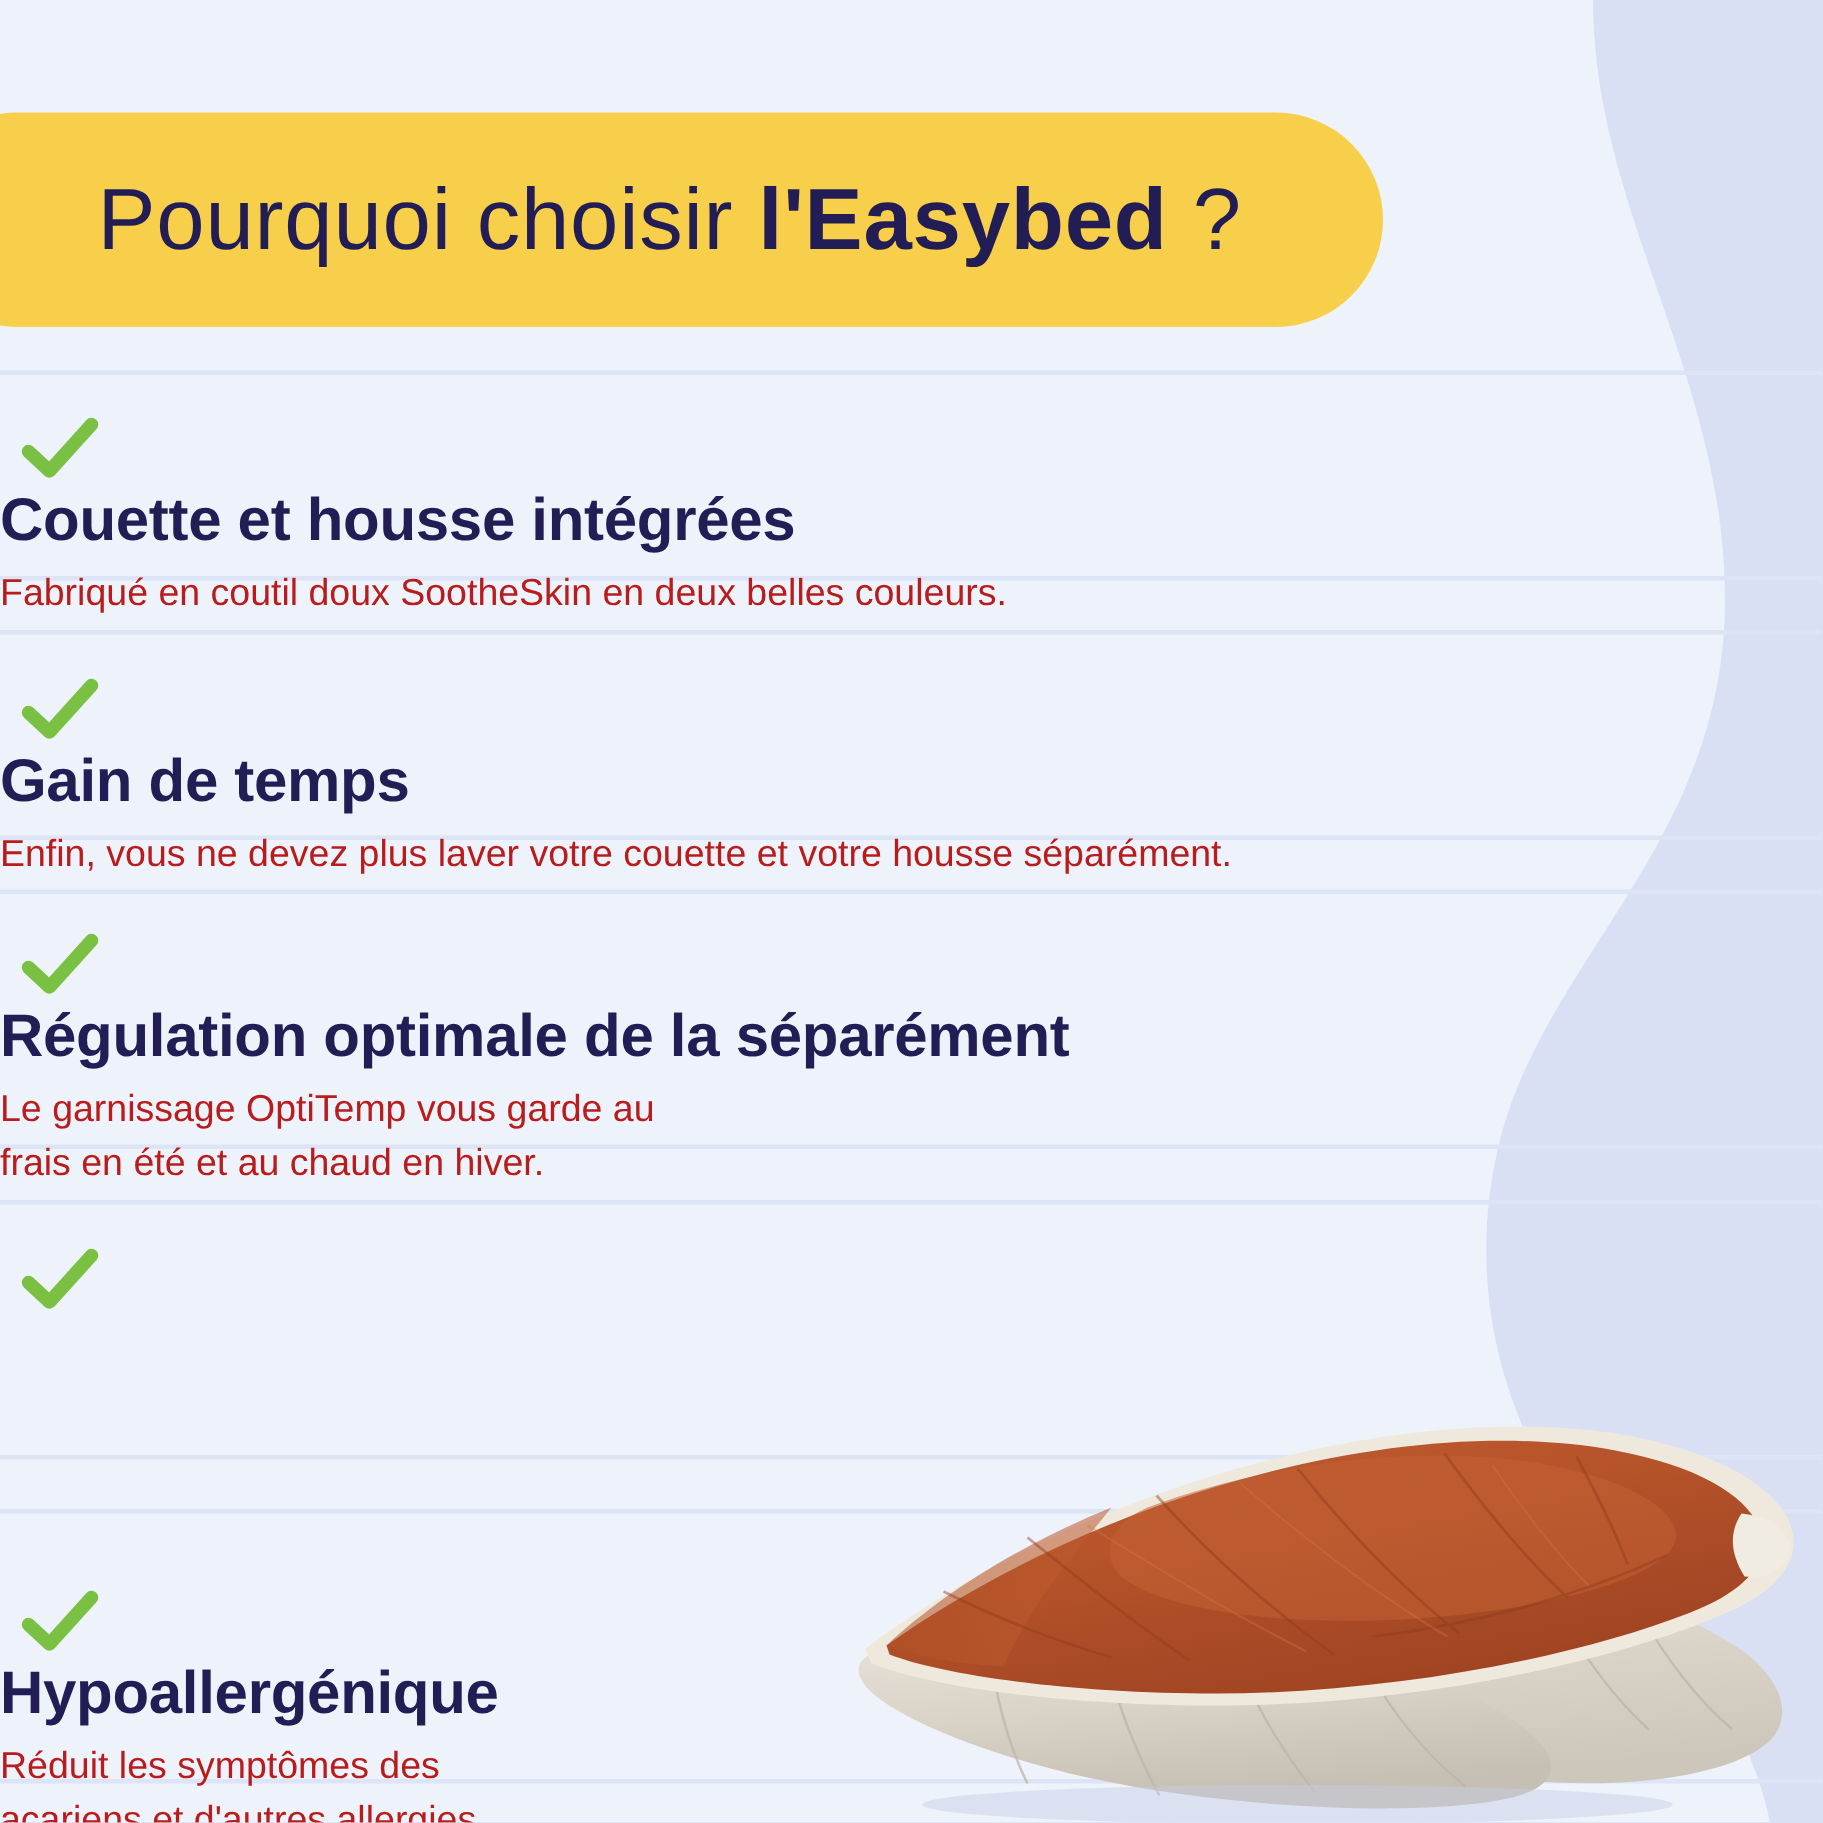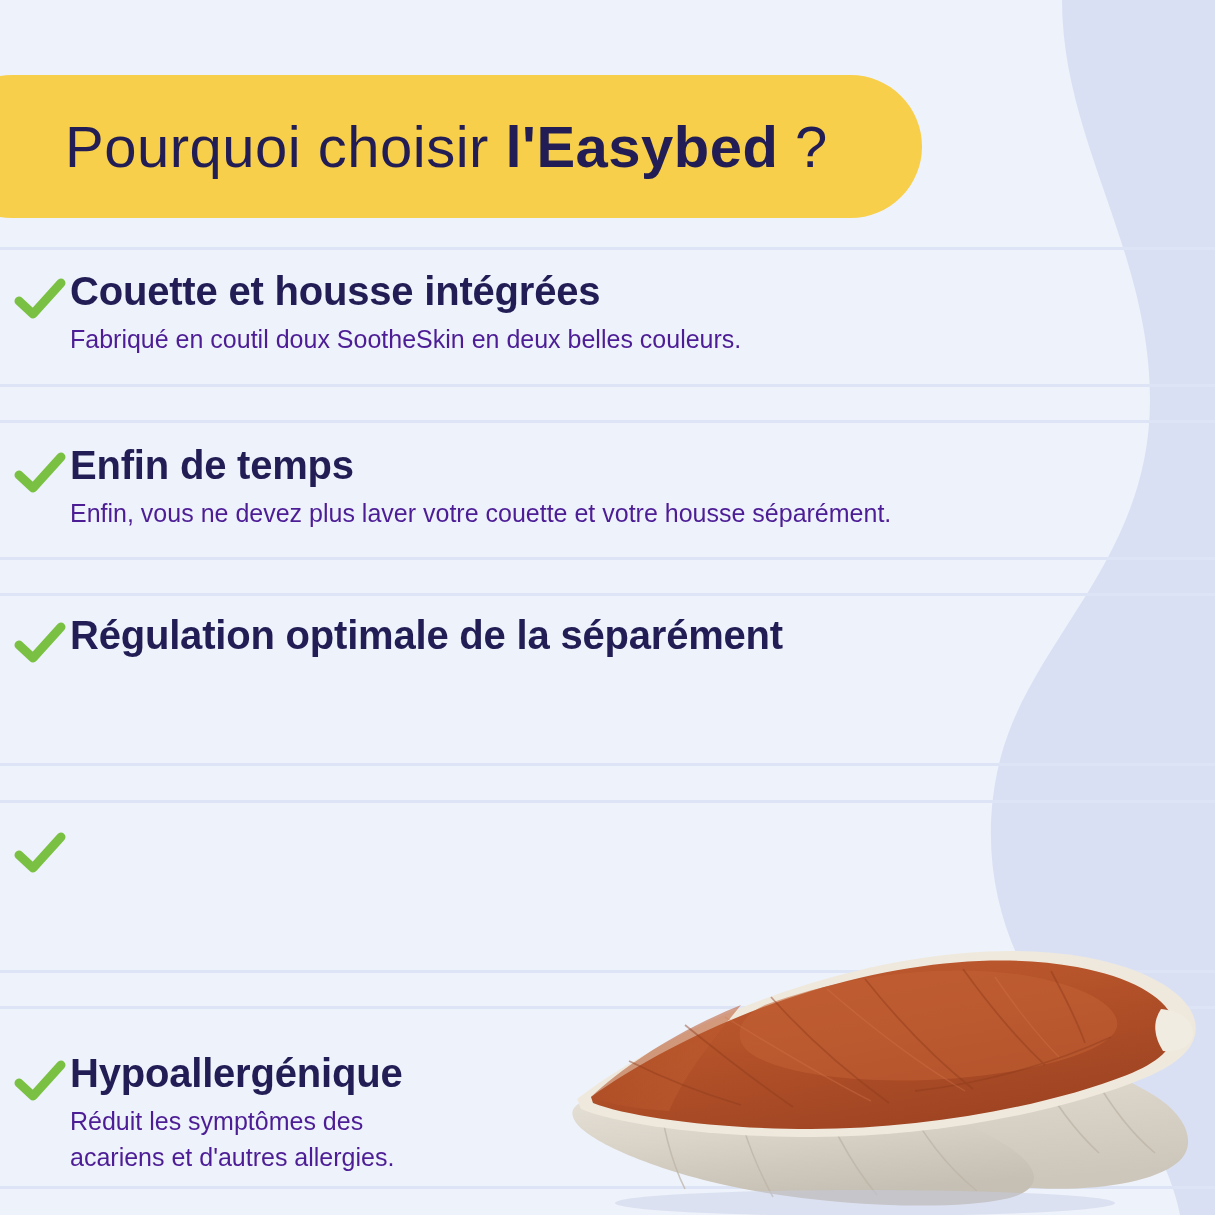--- a/index.html
+++ b/index.html
@@ -91,41 +91,42 @@
     left:0;
     top:248px;
     width:1215px;
     z-index:6;
   }
   .feature {
     position:absolute;
     left:0;
     display:flex;
     align-items:flex-start;
+    flex-direction:column;
   }
   .check-icon {
     width:56px;
     margin-left:14px;
     flex:0 0 56px;
     padding-top:8px;
   }
   .check-icon svg { display:block; }
   .feature-text { flex:1 1 auto; }
   .feature-title {
     font-size:40px;
     font-weight:700;
     color:#221e55;
     line-height:1.05;
     letter-spacing:-0.2px;
     white-space:nowrap;
   }
   .feature-desc {
     font-size:25px;
     font-weight:400;
-    color:#4c1d95;
+    color:#b91c1c;
     line-height:1.45;
     margin-top:9px;
     white-space:pre-line;
   }
 
   
   .f0 { top:22px;  }
   .f1 { top:196px; }
   .f2 { top:366px; }
   .f3 { top:576px; }
@@ -277,33 +278,35 @@
       </div>
     </div>
 
     <div class="feature f1">
       <div class="check-icon">
         <svg width="52" height="44" viewBox="0 0 52 44" aria-hidden="true">
           <path d="M5 23 L19 36 L47 5" stroke="#7ac143" stroke-width="9" stroke-linecap="round" stroke-linejoin="round" fill="none"></path>
         </svg>
       </div>
       <div class="feature-text">
-        <div class="feature-title">Enfin de temps</div>
+        <div class="feature-title">Gain de temps</div>
         <div class="feature-desc">Enfin, vous ne devez plus laver votre couette et votre housse séparément.</div>
       </div>
     </div>
 
     <div class="feature f2">
       <div class="check-icon">
         <svg width="52" height="44" viewBox="0 0 52 44" aria-hidden="true">
           <path d="M5 23 L19 36 L47 5" stroke="#7ac143" stroke-width="9" stroke-linecap="round" stroke-linejoin="round" fill="none"></path>
         </svg>
       </div>
       <div class="feature-text">
         <div class="feature-title">Régulation optimale de la séparément</div>
+        <div class="feature-desc">Le garnissage OptiTemp vous garde au
+frais en été et au chaud en hiver.</div>
       </div>
     </div>
 
     <div class="feature f3">
       <div class="check-icon">
         <svg width="52" height="44" viewBox="0 0 52 44" aria-hidden="true">
           <path d="M5 23 L19 36 L47 5" stroke="#7ac143" stroke-width="9" stroke-linecap="round" stroke-linejoin="round" fill="none"></path>
         </svg>
       </div>
     </div>

